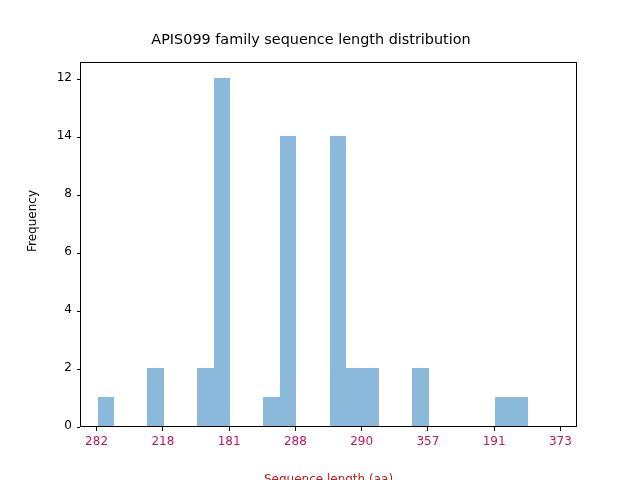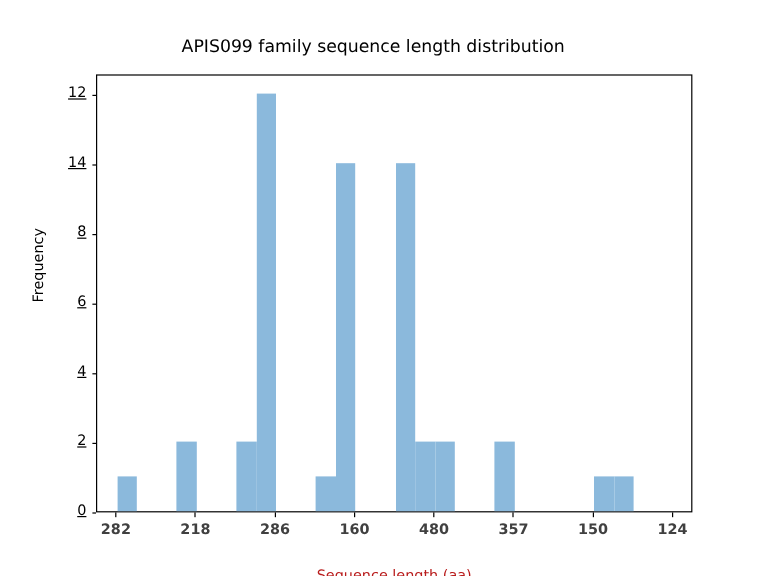--- a/index.html
+++ b/index.html
@@ -55,21 +55,20 @@
     background:#000000;
   }
   .ytick .ticklabel{
     position:absolute;
     right:8px;
     top:-9px;
     font-size:12px;
     color:#000000;
     text-align:right;
     white-space:nowrap;
-    text-decoration:underline;
   }
   #ylabel{
     position:absolute;
     left:-148px;
     top:214px;
     width:360px;
     text-align:center;
     font-size:12px;
     color:#000000;
     transform:rotate(-90deg);
@@ -90,23 +89,22 @@
     height:3.5px;
     background:#000000;
   }
   .xtick .ticklabel{
     position:absolute;
     left:-30px;
     top:7px;
     width:60px;
     text-align:center;
     font-size:12px;
-    color:#404040;
+    color:#be185d;
     white-space:nowrap;
-    font-weight:bold;
   }
   #xlabel{
     position:absolute;
     left:80px;
     width:497px;
     top:472px;
     text-align:center;
     font-size:12px;
     color:#b91c1c;
   }
@@ -173,38 +171,38 @@
       <div class="xtick" style="left: 96.5667px;">
         <div class="tickline"></div>
         <div class="ticklabel">282</div>
       </div>
       <div class="xtick" style="left: 162.833px;">
         <div class="tickline"></div>
         <div class="ticklabel">218</div>
       </div>
       <div class="xtick" style="left: 229.1px;">
         <div class="tickline"></div>
-        <div class="ticklabel">286</div>
+        <div class="ticklabel">181</div>
       </div>
       <div class="xtick" style="left: 295.367px;">
         <div class="tickline"></div>
-        <div class="ticklabel">160</div>
+        <div class="ticklabel">288</div>
       </div>
       <div class="xtick" style="left: 361.633px;">
         <div class="tickline"></div>
-        <div class="ticklabel">480</div>
+        <div class="ticklabel">290</div>
       </div>
       <div class="xtick" style="left: 427.9px;">
         <div class="tickline"></div>
         <div class="ticklabel">357</div>
       </div>
       <div class="xtick" style="left: 494.167px;">
         <div class="tickline"></div>
-        <div class="ticklabel">150</div>
+        <div class="ticklabel">191</div>
       </div>
       <div class="xtick" style="left: 560.433px;">
         <div class="tickline"></div>
-        <div class="ticklabel">124</div>
+        <div class="ticklabel">373</div>
       </div>
     </div>
   <div id="xlabel">Sequence length (aa)</div>
 
 </div>
 
 </body></html>

